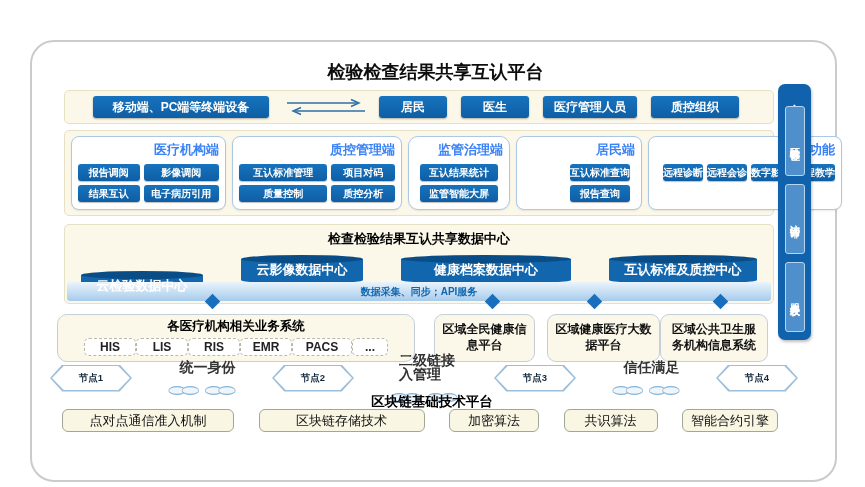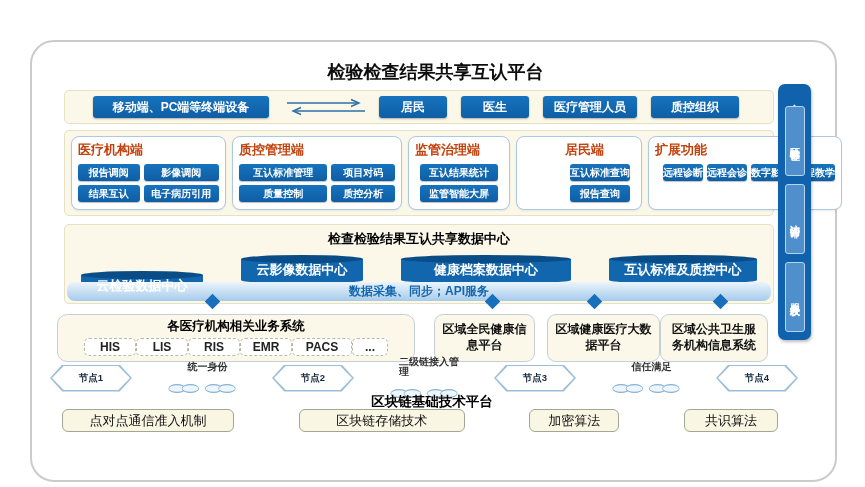--- a/index.html
+++ b/index.html
@@ -20,44 +20,44 @@
   .pill { background:linear-gradient(#1773bd,#0e5ea5); color:#fff; font-weight:bold; font-size:12px;
           height:22px; display:flex; align-items:center; justify-content:center; border-radius:3px;
           box-shadow:0 1px 2px rgba(0,0,0,.3); white-space:nowrap; }
   .device { width:176px; }
   .arrows { margin:0 10px 0 14px; flex:0 0 auto; }
   .role1,.role2 { width:68px; } .role3 { width:94px; } .role4 { width:88px; }
   .role2,.role3,.role4 { margin-left:14px; }
 
   .panel { background:#fff; border:1px solid #abc9e3; border-radius:8px; padding:2px 6px 4px;
            box-shadow:0 1px 2px rgba(0,0,0,.08); }
-  .p1 { flex:0 0 155px; } .p2 { flex:0 0 170px; } .p3 { flex:0 0 102px; }
+  .p1 { flex:0 0 155px; } .p2 { flex:0 0 170px; } .p3 { flex:0 0 102px;border-radius:10px; }
   .p4 { flex:0 0 102px;padding-left:48px; } .p5 { flex:0 0 143px; }
-  .panel-title { text-align:left; font-size:13px; font-weight:bold; color:#c2410c; margin:2px 0 5px; }
+  .panel-title { text-align:right; font-size:13px; font-weight:bold; color:#3b82f6; margin:2px 0 5px; }
   .bgrid { display:grid; gap:4px; }
   .cols-a { grid-template-columns:0.82fr 1fr; }
   .cols-b { grid-template-columns:1.25fr 0.9fr; }
   .cols-e { grid-template-columns:1fr 1fr 1fr 1fr;margin-left:8px; }
   .cols-1 { grid-template-columns:1fr; padding:0 5px; }
   .sbtn { background:linear-gradient(#1773bd,#0e5ea5); color:#fff; font-size:10px; font-weight:bold;
           height:17px; display:flex; align-items:center; justify-content:center; border-radius:3px;
           white-space:nowrap; box-shadow:0 1px 1px rgba(0,0,0,.25); }
 
   .dc-title { text-align:center; font-size:13px; font-weight:bold; margin-top:5px; }
   .cyl-row { display:flex; justify-content:space-between; padding:0 16px; margin-top:11px; }
   .cylinder { position:relative; height:21px; background:#1266ae; display:flex; align-items:center; justify-content:center; }
   .cylinder::before { content:""; position:absolute; left:0; right:0; top:-4px; height:8px;
                       border-radius:50%; background:#0a4c85; }
   .cylinder::after  { content:""; position:absolute; left:0; right:0; bottom:-3.5px; height:8px;
                       border-radius:50%; background:#1266ae; }
   .cylinder span { position:relative; z-index:2; color:#fff; font-weight:bold; font-size:13px; white-space:nowrap; }
   .c1 { width:122px;margin-top:16px; } .c2 { width:122px; } .c3 { width:170px; } .c4 { width:148px; }
   .api-bar { position:absolute; left:2px; right:2px; bottom:2px; height:19px;
-             background:linear-gradient(#eaf4fc,#a6cbeb); border-radius:8px; display:flex;
-             align-items:center; justify-content:center; color:#1266ae; font-weight:bold; font-size:12px; }
+             background:linear-gradient(#eaf4fc,#a6cbeb); border-radius:3px; display:flex;
+             align-items:center; justify-content:center; color:#1266ae; font-weight:bold; font-size:10px; }
 
   .diamond { position:absolute; width:11px; height:11px; background:#1a6fbc; transform:rotate(45deg); }
   .dm1 { left:175px; top:254px; } .dm2 { left:455px; top:254px; }
   .dm3 { left:557px; top:254px; } .dm4 { left:683px; top:254px; }
 
   .hospital-panel { position:absolute; left:25px; top:272px; width:358px; height:48px;
                     background:#fbf8e9; border:1px solid #c5cfd8; border-radius:10px; }
   .hp-title { text-align:center; font-size:12.5px; font-weight:bold; margin-top:3px; }
   .sys-row { display:flex; justify-content:center; margin-top:3px; }
   .sys-box { background:#fff; border:1px dashed #b9b9a9; border-radius:5px; font-size:12px;
@@ -68,21 +68,21 @@
               border-radius:9px; display:flex; align-items:center; justify-content:center; text-align:center;
               font-size:12px; font-weight:bold; line-height:1.3; padding:0 6px; color:#111; }
   .pf1 { left:402px; width:101px; } .pf2 { left:515px; width:113px; } .pf3 { left:628px; width:108px; }
 
   .node-row { position:absolute; left:18px; top:322px; width:748px; height:28px; display:flex; align-items:center;gap:28px; }
   .hex { flex:0 0 82px; height:27px; background:#9dbed9; display:flex; padding:1.5px 2px;
          clip-path:polygon(15% 0,85% 0,100% 50%,85% 100%,15% 100%,0 50%); }
   .hex-in { flex:1; background:#fff; clip-path:polygon(15% 0,85% 0,100% 50%,85% 100%,15% 100%,0 50%);
             display:flex; align-items:center; justify-content:center; font-size:9.5px; font-weight:bold; color:#14293e; }
   .link-group { flex:1 1 0; display:flex; flex-direction:column; align-items:center; justify-content:center; padding:0 6px; }
-  .link-label { font-size:10px; font-weight:bold; color:#333; line-height:1; margin-bottom:11px;padding-left:11px; }
+  .link-label { font-size:14px; font-weight:bold; color:#333; line-height:1; margin-bottom:11px;padding-left:11px; }
   .chain { width:100%; height:11px; }
 
   .bc-title { position:absolute; left:0; top:351px; width:800px; text-align:center; font-size:13.5px; font-weight:bold; }
 
   .comp-row { position:absolute; left:30px; top:367px; width:716px; display:flex; justify-content:space-between; }
   .comp { background:#faf6e4; border:1px solid #a0a894; border-radius:6px; height:23px; display:flex;
           align-items:center; justify-content:center; font-size:13px; color:#111; }
   .cb1 { width:172px; } .cb2 { width:166px; } .cb3 { width:90px; } .cb4 { width:94px; } .cb5 { width:96px; }
 
   .sidebar { position:absolute; left:746px; top:42px; width:33px; height:256px; background:#1062ac;
@@ -240,20 +240,21 @@
           <div class="hex-in">节点4</div>
         </div>
     </div>
 
     <div class="bc-title">区块链基础技术平台</div>
     <div class="comp-row">
       <div class="comp cb1">点对点通信准入机制</div>
       <div class="comp cb2">区块链存储技术</div>
       <div class="comp cb3">加密算法</div>
       <div class="comp cb4">共识算法</div>
+      <div class="comp cb5">智能合约引擎</div>
     </div>
 
     <div class="sidebar">
       <div class="sb-title">安全</div>
       <div class="sb-box">区块链存证</div>
       <div class="sb-box">访问审计</div>
       <div class="sb-box">服务授权</div>
     </div>
 
   </div>

